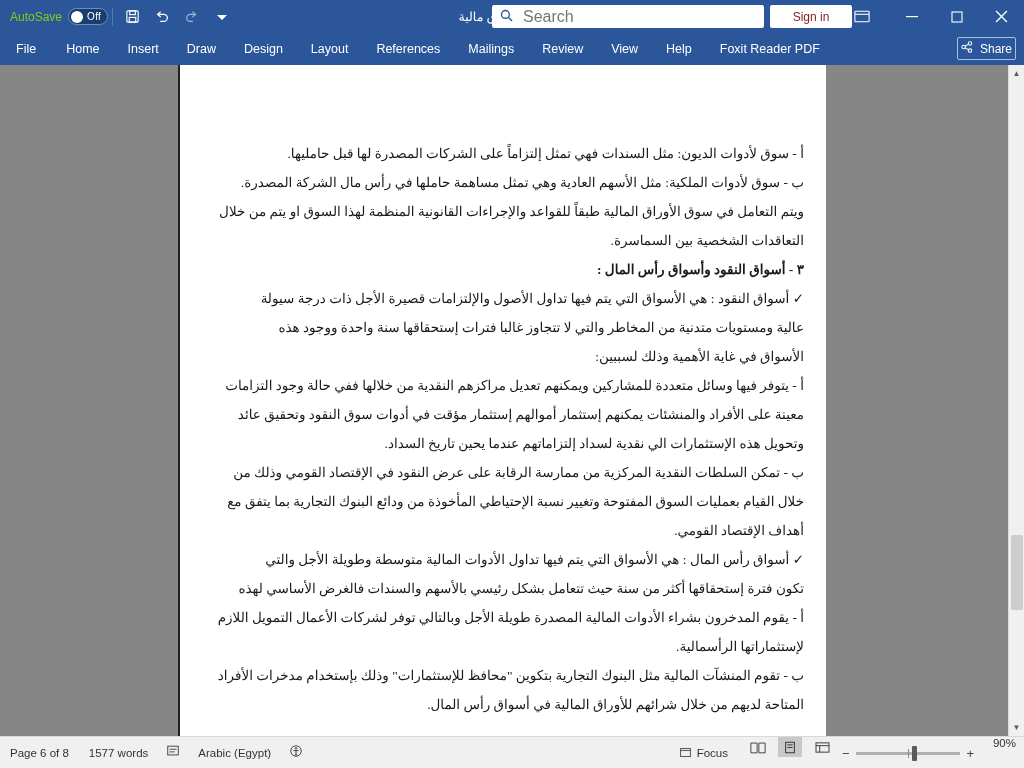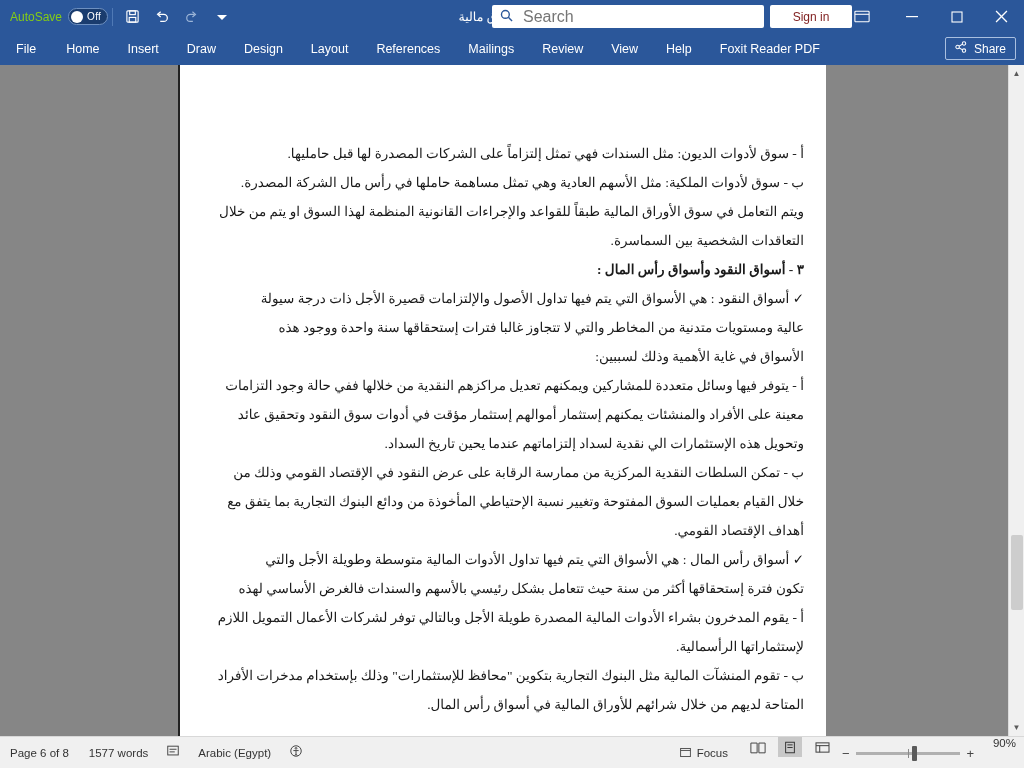--- a/index.html
+++ b/index.html
@@ -122,21 +122,21 @@
     height: 32px;
     white-space: nowrap;
   }
   .ribbon .tab.file { padding: 0 16px; }
   .share-btn {
     position: absolute; right: 8px; top: 4px;
     height: 23px;
     border: 1px solid #a9bfe0;
     border-radius: 2px;
     display: flex; align-items: center; gap: 7px;
-    padding: 0 9px;
+    padding: 0 3px;
     font-size: 12px;
   }
 
   
   .workarea {
     position: relative;
     height: 671px;
     background: #868686;
     overflow: hidden;
   }

